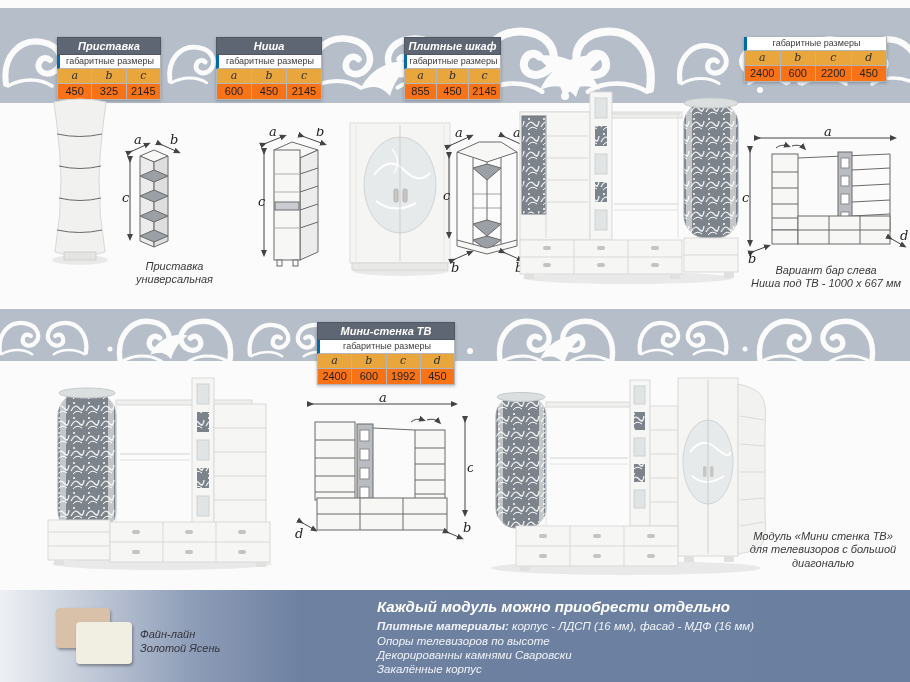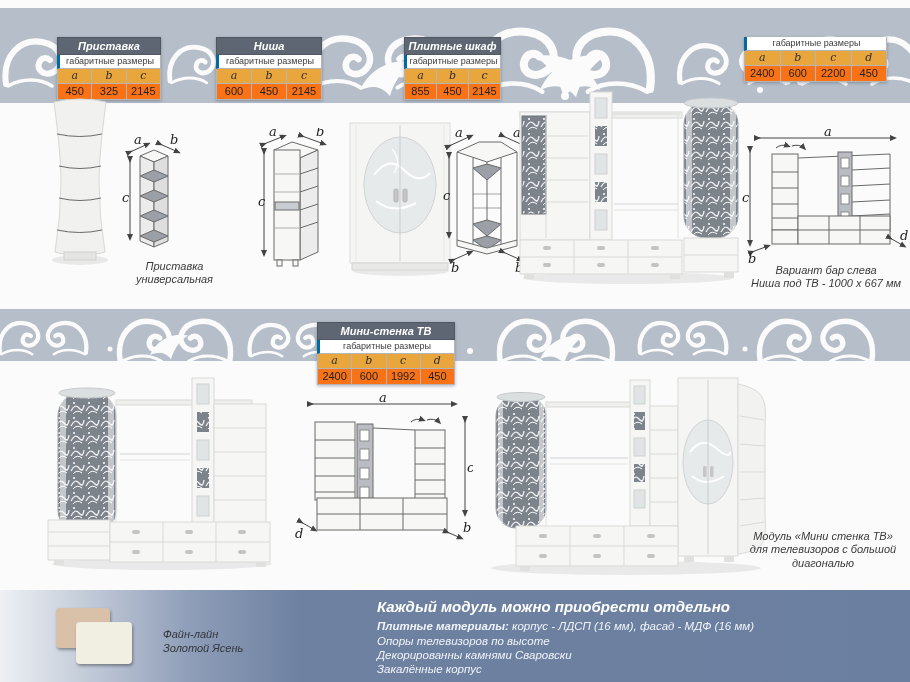--- a/index.html
+++ b/index.html
@@ -23,21 +23,21 @@
   .t-val{background:#f97316;height:15px;line-height:15px;font-size:11px;color:#1f1f1f;}
   .cap{position:absolute;font-style:italic;color:#3a3a3a;font-size:11px;line-height:1.22;
     text-align:center;white-space:pre-line;}
   .abs{position:absolute;}
   .f-head{position:absolute;left:377px;top:598px;font-size:15px;font-weight:bold;
     font-style:italic;color:#ffffff;}
   .f-line{position:absolute;left:377px;font-size:11.5px;font-style:italic;color:#f0f4f9;}
   .f-line .lbl{font-weight:bold;}
   .sw{position:absolute;border-radius:4px;box-shadow:1px 2px 3px rgba(0,0,0,.35);}
   .sw-label{position:absolute;left:140px;top:627px;font-size:11px;font-style:italic;
-    color:#33363c;white-space:pre-line;line-height:1.3;margin-left:23px;}
+    color:#33363c;white-space:pre-line;line-height:1.3;}
   svg text.dim{font-family:"DejaVu Serif",serif;font-style:italic;font-size:13px;fill:#1f1f1f;}
   .sketch{stroke:#6a6a6a;stroke-width:1;fill:none;}
   .sketchf{stroke:#6a6a6a;stroke-width:1;fill:#f7f7f6;}
   .dimln{stroke:#444;stroke-width:1;}
 </style>
 </head>
 <body>
 
 <div class="page">
 

